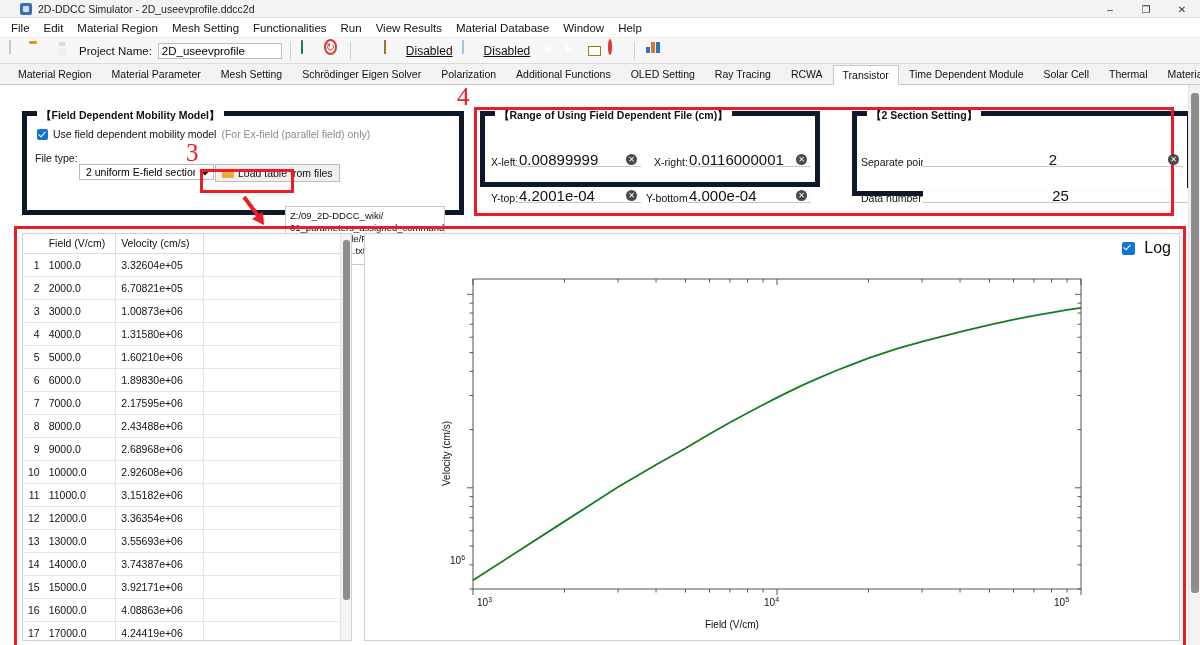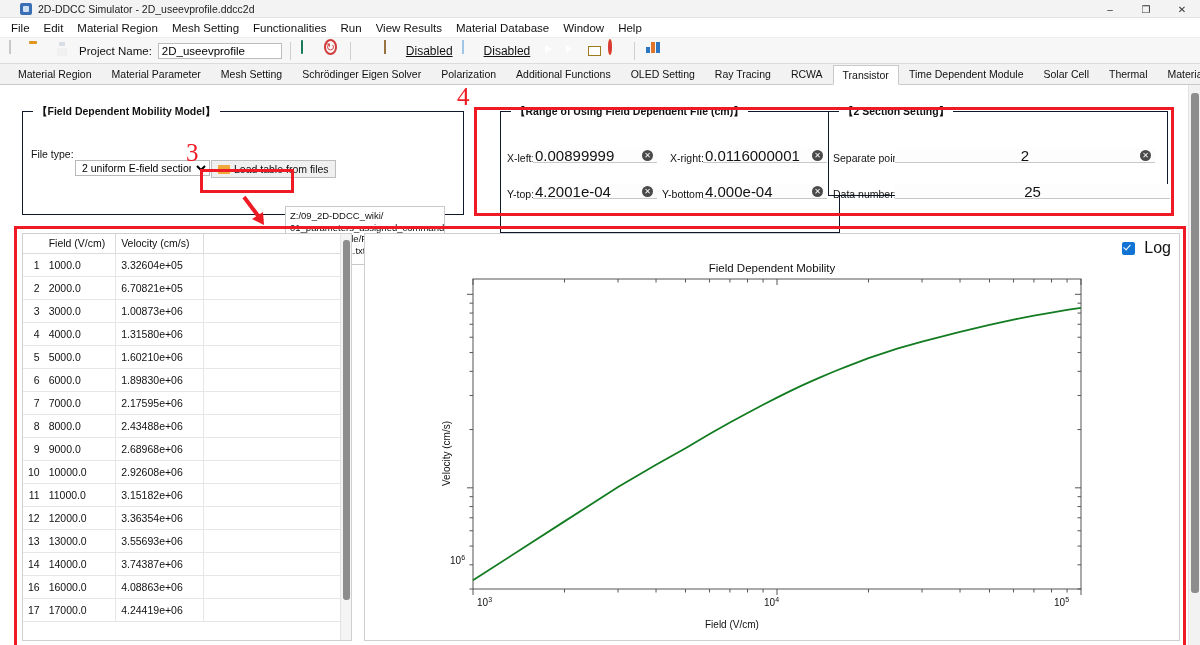--- a/index.html
+++ b/index.html
@@ -96,21 +96,21 @@
   .tab.active{
     background:#ffffff; border:1px solid #c9c9c9; border-bottom:1px solid #fff;
     margin-bottom:-1px;
   }
 
   
   .content{ position:relative; height:564px; background:#fff; }
 
   
   .groupbox{
-    position:absolute; border:1px solid #0f172a; background:#fff;
+    position:absolute; border:5px solid #0f172a; background:#fff;
   }
   .gb-title{
     position:absolute; top:-7px; left:10px; background:#fff; padding:0 4px;
     font-size:10.5px; font-weight:bold; color:#111; white-space:nowrap;
   }
 
   .chk{
     width:11px;height:11px;background:#1173d4;border-radius:2px;display:inline-block;
     position:relative; vertical-align:-1px;
   }
@@ -264,39 +264,44 @@
   <div class="tab">Thermal</div>
   <div class="tab">Material Database</div>
 
 </div>
 
 <div class="content">
 
   <div class="groupbox" style="left:22px; top:26px; width:442px; height:104px;">
     <div class="gb-title">【Field Dependent Mobility Model】</div>
 
+    <div style="position:absolute; left:10px; top:12px; display:flex; align-items:center; gap:5px;">
+      <span class="chk"></span>
+      <span class="field-lbl">Use field dependent mobility model</span>
+      <span class="grey-lbl">(For Ex-field (parallel field) only)</span>
+    </div>
 
     <span class="field-lbl" style="position:absolute; left:8px; top:36px;">File type:</span>
 
     <select class="combo" style="position:absolute; left:52px; top:48px; width:135px;">
       <option>2 uniform E-field section</option>
     </select>
 
     <div class="loadbtn" style="position:absolute; left:188px; top:48px;">
       <span class="fi"></span>
       <span>Load table from files</span>
     </div>
   </div>
 
   <div class="pathbox" style="left:285px; top:121px; width:160px; height:59px;">Z:/09_2D-DDCC_wiki/
 01_parameters_assigned_command_files/
 2D_useevprofile/FieldDependentFile/
 field_velocity-1.txt</div>
 
-  <div class="groupbox" style="left:480px; top:26px; width:340px; height:122px;margin-left:20px;">
+  <div class="groupbox" style="left:480px; top:26px; width:340px; height:76px;">
     <div class="gb-title">【Range of Using Field Dependent File (cm)】</div>
 
     <span class="field-lbl" style="position:absolute; left:6px; top:40px;">X-left:</span>
     <div class="inp-wrap" style="left:32px; top:36px;">
       <input class="uline-input" style="width: 124px;" value="0.00899999">
       <span class="clear-x">✕</span>
     </div>
 
     <span class="field-lbl" style="position:absolute; left:169px; top:40px;">X-right:</span>
     <div class="inp-wrap" style="left:202px; top:36px;">
@@ -310,21 +315,21 @@
       <span class="clear-x">✕</span>
     </div>
 
     <span class="field-lbl" style="position:absolute; left:161px; top:76px;">Y-bottom:</span>
     <div class="inp-wrap" style="left:202px; top:72px;">
       <input class="uline-input" style="width: 124px;" value="4.000e-04">
       <span class="clear-x">✕</span>
     </div>
   </div>
 
-  <div class="groupbox" style="left:828px; top:26px; width:340px; height:85px;">
+  <div class="groupbox" style="left:852px; top:26px; width:340px; height:85px;">
     <div class="gb-title">【2 Section Setting】</div>
 
     <span class="field-lbl" style="position:absolute; left:4px; top:40px;">Separate point:</span>
     <div class="inp-wrap" style="left:66px; top:36px;">
       <input class="uline-input" style="width: 260px; text-align: center;" value="2">
       <span class="clear-x">✕</span>
     </div>
 
     <span class="field-lbl" style="position:absolute; left:4px; top:76px;">Data number:</span>
     <div class="inp-wrap" style="left:66px; top:72px;">
@@ -432,20 +437,26 @@
             <td class="c2">3.55693e+06</td>
             <td></td>
           </tr>
         <tr>
             <td class="rn">14</td>
             <td class="c1">14000.0</td>
             <td class="c2">3.74387e+06</td>
             <td></td>
           </tr>
         <tr>
+            <td class="rn">15</td>
+            <td class="c1">15000.0</td>
+            <td class="c2">3.92171e+06</td>
+            <td></td>
+          </tr>
+        <tr>
             <td class="rn">16</td>
             <td class="c1">16000.0</td>
             <td class="c2">4.08863e+06</td>
             <td></td>
           </tr>
         <tr>
             <td class="rn">17</td>
             <td class="c1">17000.0</td>
             <td class="c2">4.24419e+06</td>
             <td></td>
@@ -457,21 +468,20 @@
     </div>
   </div>
 
   <div class="plotpanel" style="left:364px; top:148px; width:816px; height:408px;">
 
     <div class="logrow">
       <span class="chk" style="width:13px;height:13px;"></span>
       <span class="lbl">Log</span>
     </div>
 
-    <div class="plot-title" style="top:28px;">Field Dependent Mobility</div>
 
     <div class="axis-ylabel" style="left:76px; top:252px;">Velocity (cm/s)</div>
     <div class="axis-xlabel" style="left:340px; top:385px;">Field (V/cm)</div>
 
     <div class="ticklbl" style="left:85px; top:320px;">10<sup>6</sup></div>
 
     <div class="ticklbl" style="left:112px; top:362px;">10<sup>3</sup></div>
     <div class="ticklbl" style="left:399px; top:362px;">10<sup>4</sup></div>
     <div class="ticklbl" style="left:689px; top:362px;">10<sup>5</sup></div>
 

